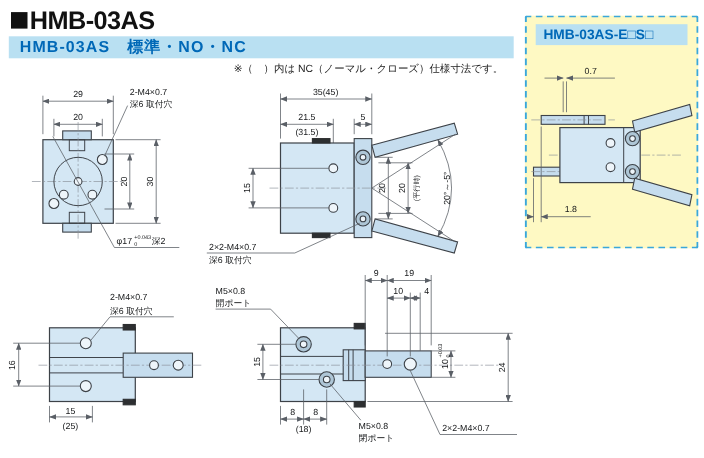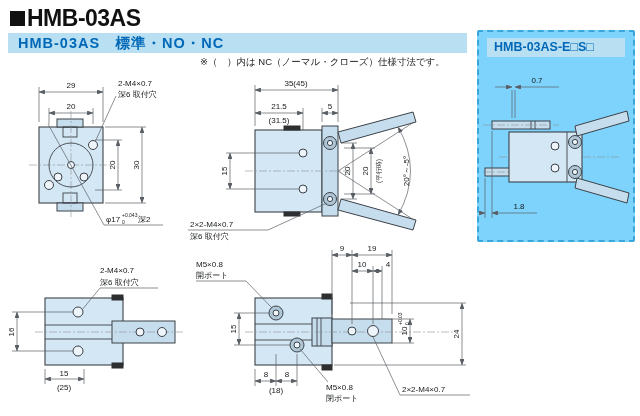--- a/index.html
+++ b/index.html
@@ -6,25 +6,25 @@
   #page{position:relative;width:640px;height:416px;background:#ffffff;overflow:hidden;
         font-family:"Liberation Sans","DejaVu Sans",sans-serif;color:#111;}
   
   #title-row{position:absolute;left:10px;top:5px;display:flex;align-items:center;}
   #title-sq{width:15px;height:15px;background:#111;margin-right:2px;}
   #title-main{font-size:23px;font-weight:bold;letter-spacing:-0.5px;color:#111;}
   #title-note{font-size:12.5px;font-weight:bold;margin-left:6px;color:#111;}
   #subheader{position:absolute;left:8px;top:33px;width:449px;height:20px;background:#b9e0f2;
              color:#0068b7;font-weight:bold;font-size:14.5px;line-height:20px;
              padding-left:10px;letter-spacing:1px;}
-  #nc-note{position:absolute;top:56px;left:200px;width:270px;text-align:left;
+  #nc-note{position:absolute;top:56px;left:200px;width:270px;text-align:center;
            font-size:9.5px;color:#222;}
   
-  #variant-box{position:absolute;left:477px;top:30px;width:154px;height:208px;
-               border:2px dashed #3aa7db;border-radius:2px;background:#7dd3fc;}
+  #variant-box{position:absolute;left:477px;top:14px;width:154px;height:208px;
+               border:2px dashed #3aa7db;border-radius:2px;background:#fef9c3;}
   #variant-header{margin:6px 8px 0 8px;height:19px;background:#b9e0f2;color:#0068b7;
                   font-weight:bold;font-size:12.5px;line-height:19px;padding-left:7px;}
   #variant-svg{position:absolute;left:0;top:28px;}
   
   .body{fill:#d4e7f4;stroke:#3d4248;stroke-width:1.1;}
   .body2{fill:#c6ddee;stroke:#3d4248;stroke-width:1;}
   .ln{stroke:#3d4248;stroke-width:0.9;fill:none;}
   .dk{fill:#2d2f31;stroke:#2d2f31;}
   .dim{stroke:#5a5f66;stroke-width:0.7;fill:none;}
   .cl{stroke:#8a9099;stroke-width:0.6;fill:none;stroke-dasharray:8 2 2 2;}

